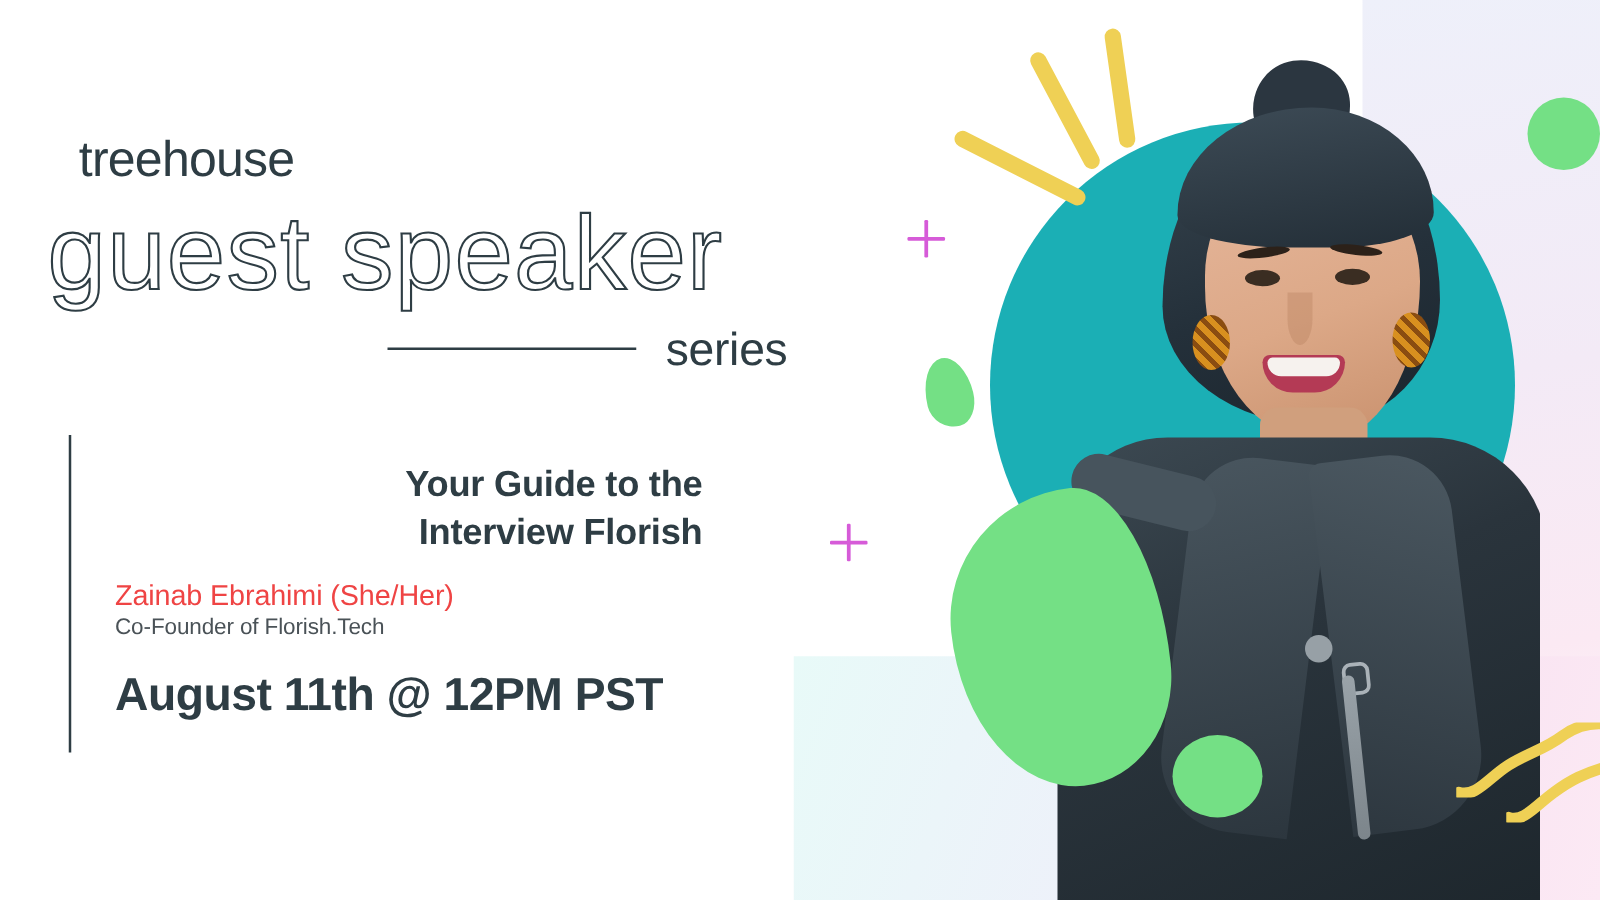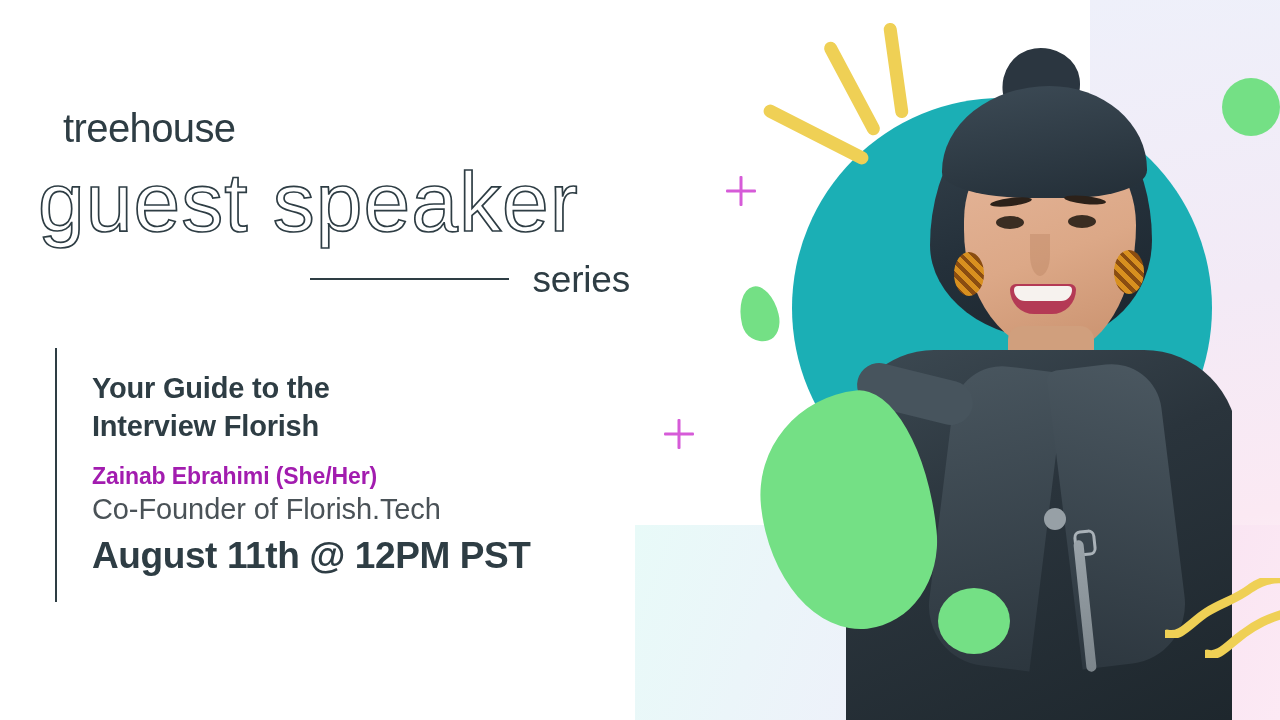--- a/index.html
+++ b/index.html
@@ -189,30 +189,30 @@
     letter-spacing:-0.2px;
   }
 
   .vrule {
     position:absolute; left:55px; top:348px; width:1.6px; height:254px;
     background:#2E3D44;
   }
   .talk-title {
     position:absolute; left:92px; top:369px; width:470px;
     font-size:29px; font-weight:700; line-height:1.32;
-    color:#2E3D44; letter-spacing:-0.2px;
+    color:#2E3D44; letter-spacing:-0.2px;text-align:right;
   }
   .speaker-name {
     position:absolute; left:92px; top:461px;
-    font-size:23px; font-weight:700; line-height:1.38;
-    color:#a21caf; letter-spacing:-0.1px;
+    font-size:23px; font-weight:400; line-height:1.38;
+    color:#ef4444; letter-spacing:-0.1px;
   }
   .speaker-role {
     position:absolute; left:92px; top:489px;
-    font-size:29px; font-weight:400; line-height:1.38;
+    font-size:18px; font-weight:400; line-height:1.38;
     color:#4a5257; letter-spacing:-0.1px;
   }
   .datetime {
     position:absolute; left:92px; top:534px;
     font-size:37px; font-weight:700; line-height:1.2;
     color:#2E3D44; letter-spacing:-0.4px;
   }
 </style>
 </head>
 <body>

